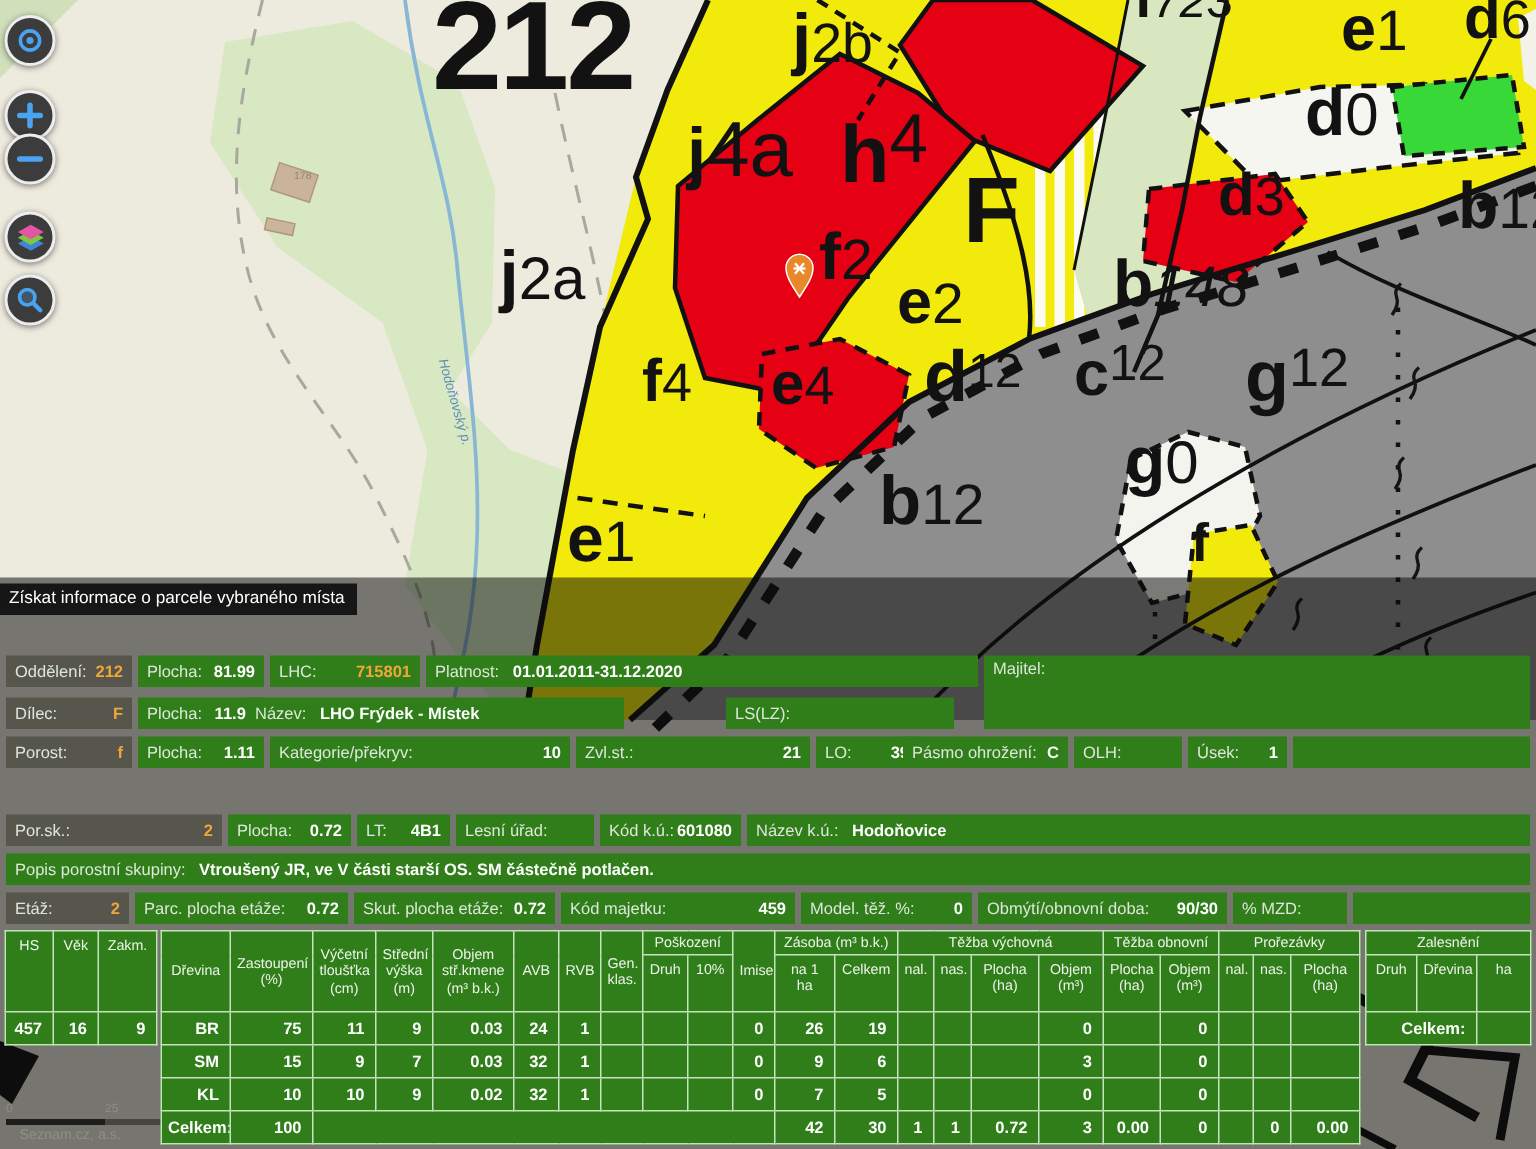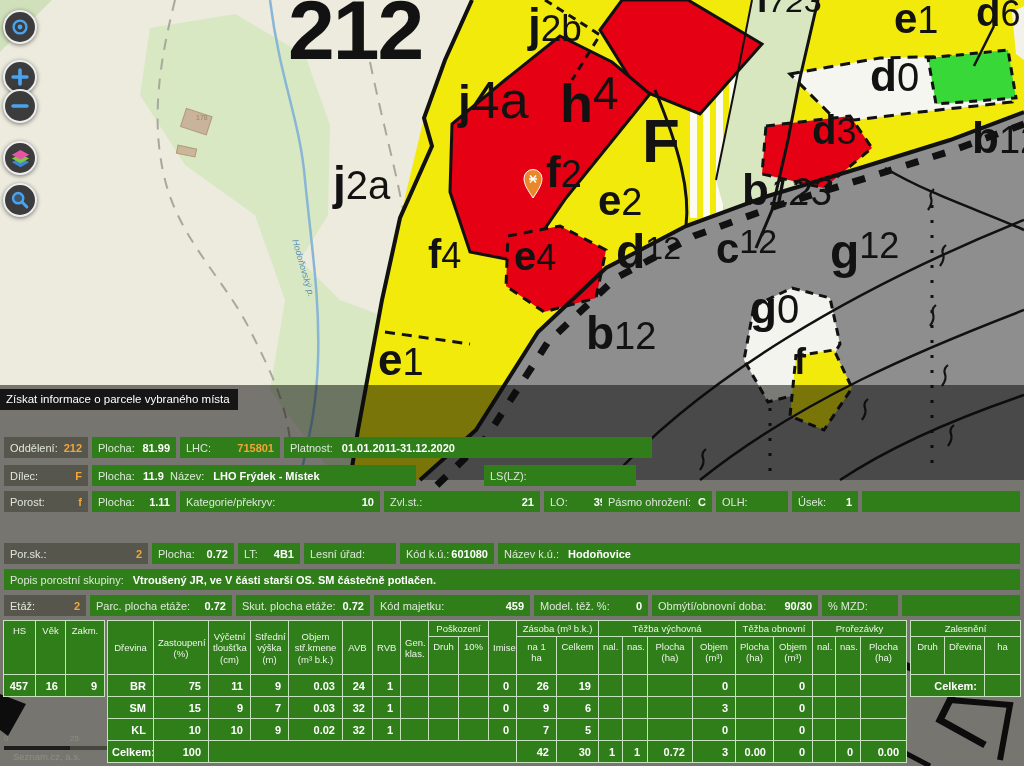--- a/index.html
+++ b/index.html
@@ -155,21 +155,21 @@
   <span class="ml" style="left:458px;top:74px;font-size:46px"><b>j</b><span class="sfx" style="font-size:52px">4a</span></span>
   <span class="ml" style="left:560px;top:76px;font-size:54px"><b>h</b><span class="sfx sup" style="font-size:46px">4</span></span>
   <span class="ml" style="left:333px;top:160px;font-size:46px"><b>j</b><span class="sfx" style="font-size:40px">2a</span></span>
   <span class="ml" style="left:546px;top:150px;font-size:44px"><b>f</b><span class="sfx" style="font-size:38px">2</span></span>
   <span class="ml" style="left:598px;top:180px;font-size:42px"><b>e</b><span class="sfx" style="font-size:38px">2</span></span>
   <span class="ml" style="left:642px;top:110px;font-size:62px"><b>F</b><span class="sfx"></span></span>
   <span class="ml" style="left:894px;top:-2px;font-size:42px"><b>e</b><span class="sfx" style="font-size:38px">1</span></span>
   <span class="ml" style="left:976px;top:-8px;font-size:40px"><b>d</b><span class="sfx" style="font-size:36px">6</span></span>
   <span class="ml" style="left:870px;top:54px;font-size:44px"><b>d</b><span class="sfx" style="font-size:40px">0</span></span>
   <span class="ml" style="left:812px;top:110px;font-size:40px"><b>d</b><span class="sfx" style="font-size:36px">3</span></span>
-  <span class="ml" style="left:742px;top:168px;font-size:44px"><b>b</b><span class="sfx it" style="font-size:38px">123</span></span>
+  <span class="ml" style="left:742px;top:168px;font-size:44px"><b>b</b><span class="sfx it" style="font-size:38px">148</span></span>
   <span class="ml" style="left:972px;top:116px;font-size:44px"><b>b</b><span class="sfx" style="font-size:38px">12</span></span>
   <span class="ml" style="left:428px;top:234px;font-size:40px"><b>f</b><span class="sfx" style="font-size:36px">4</span></span>
   <span class="ml" style="left:514px;top:236px;font-size:40px"><b>e</b><span class="sfx" style="font-size:36px">4</span></span>
   <span class="ml" style="left:616px;top:228px;font-size:48px"><b>d</b><span class="sfx sup" style="font-size:32px">12</span></span>
   <span class="ml" style="left:716px;top:228px;font-size:42px"><b>c</b><span class="sfx sup" style="font-size:34px">12</span></span>
   <span class="ml" style="left:586px;top:310px;font-size:46px"><b>b</b><span class="sfx" style="font-size:38px">12</span></span>
   <span class="ml" style="left:830px;top:228px;font-size:48px"><b>g</b><span class="sfx sup" style="font-size:36px">12</span></span>
   <span class="ml" style="left:750px;top:286px;font-size:44px"><b>g</b><span class="sfx" style="font-size:40px">0</span></span>
   <span class="ml" style="left:794px;top:344px;font-size:36px"><b>f</b><span class="sfx"></span></span>
   <span class="ml" style="left:378px;top:338px;font-size:44px"><b>e</b><span class="sfx" style="font-size:38px">1</span></span>
@@ -218,20 +218,24 @@
       <span>Plocha:</span>
       <b>81.99</b>
     </div>
   <div class="box" style="left:180px;top:437px;width:100px">
       <span>LHC:</span>
       <b class="orange">715801</b>
     </div>
   <div class="box inline" style="left:284px;top:437px;width:368px">
       <span>Platnost:</span>
       <b>01.01.2011-31.12.2020</b>
+    </div>
+  <div class="box inline tall" style="left:656px;top:437px;width:364px">
+      <span>Majitel:</span>
+      <b></b>
     </div>
 
   <div class="box gray" style="left:4px;top:465px;width:84px">
       <span>Dílec:</span>
       <b>F</b>
     </div>
   <div class="box" style="left:92px;top:465px;width:84px">
       <span>Plocha:</span>
       <b>11.97</b>
     </div>

